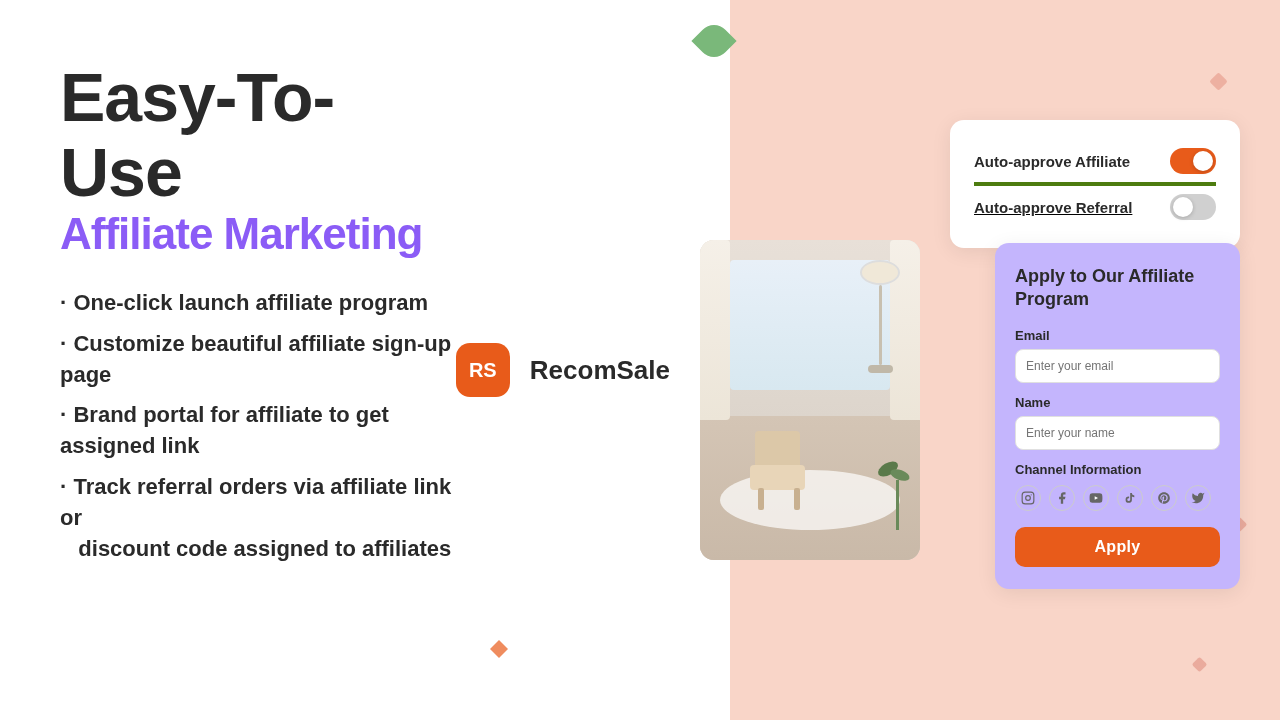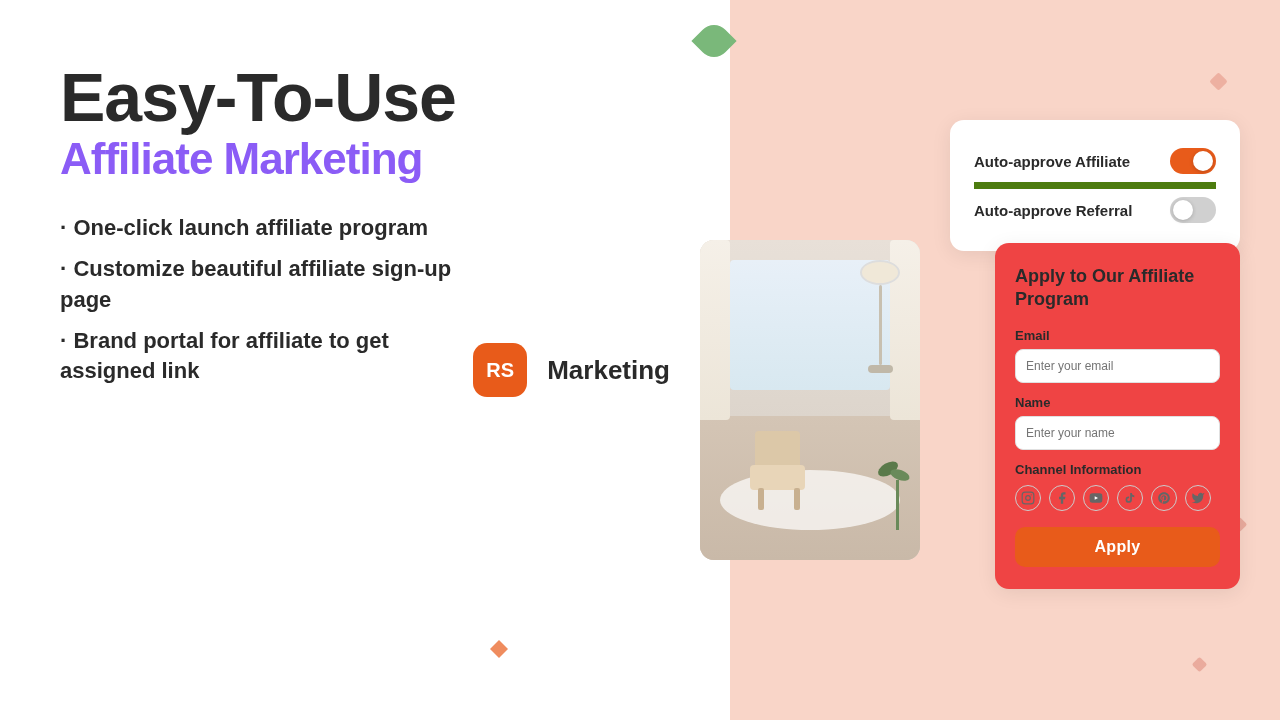--- a/index.html
+++ b/index.html
@@ -117,21 +117,22 @@
       padding: 20px 24px;
       box-shadow: 0 4px 20px rgba(0,0,0,0.08);
     }
     .auto-approve-row {
       display: flex;
       align-items: center;
       justify-content: space-between;
       padding: 8px 0;
     }
     .auto-approve-row + .auto-approve-row {
-      border-top: 7px solid #4d7c0f;
+      border-top: 4px solid #4d7c0f;
+      text-decoration: underline;
     }
     .auto-approve-label {
       font-size: 15px;
       font-weight: 600;
       color: #2a2a2a;
     }
     .toggle {
       width: 46px;
       height: 26px;
       border-radius: 13px;
@@ -327,21 +328,21 @@
       background: linear-gradient(180deg, #e8f0f8 0%, #d8e8f0 100%);
       border-radius: 4px;
     }
 
     
     .apply-form-card {
       position: absolute;
       top: 243px;
       right: 40px;
       width: 245px;
-      background: #ef4444;
+      background: #c4b5fd;
       border-radius: 14px;
       padding: 22px 20px 22px 20px;
       box-shadow: 0 4px 20px rgba(0,0,0,0.08);
     }
     .apply-form-title {
       font-size: 18px;
       font-weight: 800;
       color: #2a2a2a;
       line-height: 1.3;
       margin-bottom: 16px;
@@ -430,28 +431,29 @@
   <div>
     <div class="headline-block">
       <div class="headline-easy">Easy-To-Use</div>
       <div class="headline-affiliate">Affiliate Marketing</div>
     </div>
 
     <div class="features-list">
       <div class="feature-item">One-click launch affiliate program</div>
       <div class="feature-item">Customize beautiful affiliate sign-up page</div>
       <div class="feature-item">Brand portal for affiliate to get assigned link</div>
+      <div class="feature-item-multiline">· Track referral orders via affiliate link or<br>&nbsp;&nbsp;&nbsp;discount code assigned to affiliates</div>
     </div>
   </div>
 
   <div class="logo-block">
     <div class="logo-icon">
       <span>RS</span>
     </div>
-    <span class="logo-text">Marketing</span>
+    <span class="logo-text">RecomSale</span>
   </div>
 </div>
 
 <div class="deco-arrow-left">
   <svg width="18" height="18" viewBox="0 0 18 18">
     <polygon points="0,9 9,0 18,9 9,18" fill="#e85b1a" opacity="0.7"></polygon>
   </svg>
 </div>
 
 <div class="right-section">

